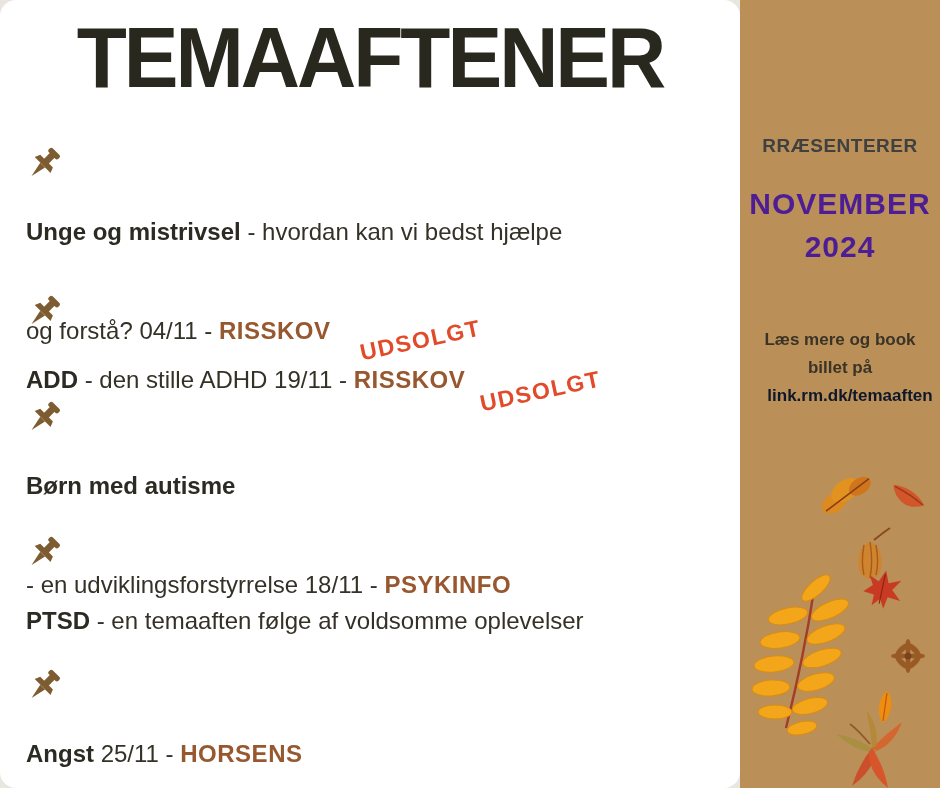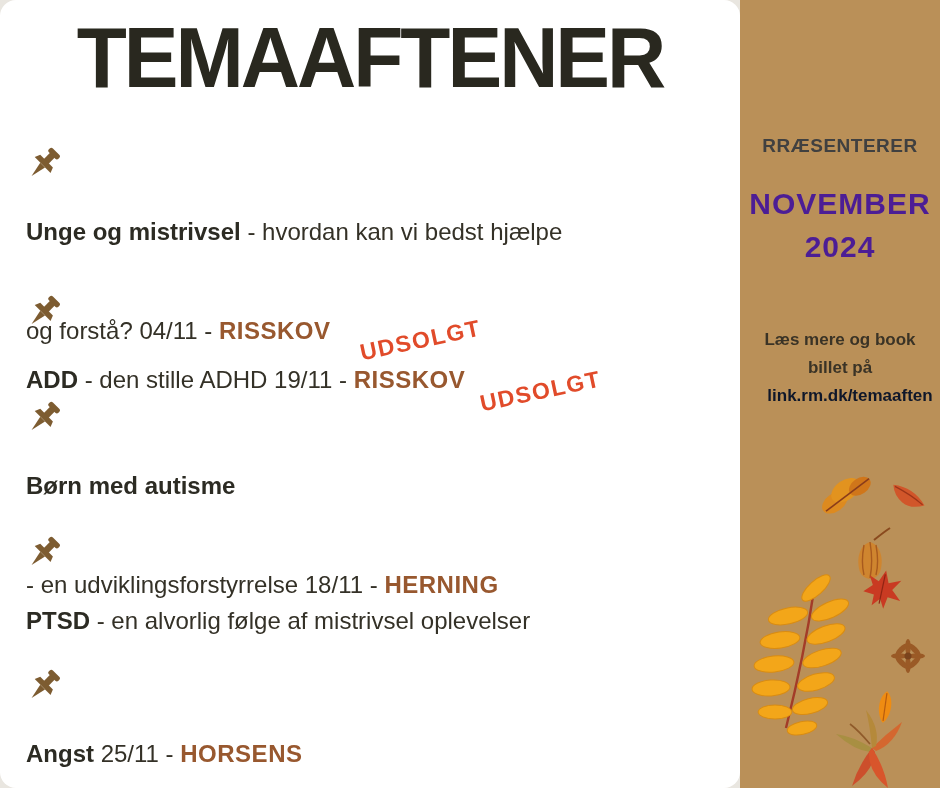--- a/index.html
+++ b/index.html
@@ -157,37 +157,37 @@
           <g transform="translate(17,14) rotate(45) translate(-12,-14)">
             <rect x="6" y="0" width="12" height="5" rx="2"></rect>
             <rect x="9" y="4" width="6" height="9"></rect>
             <path d="M4 12 L20 12 L22 17 L2 17 Z"></path>
             <path d="M9 17 L15 17 L12 31 Z"></path>
           </g>
         </svg>
       </span>
       <div class="lines">
         <div><b>Børn med autisme</b></div>
-        <div><span>- en udviklingsforstyrrelse 18/11 - </span><span class="loc">HERNING</span></div>
+        <div><span>- en udviklingsforstyrrelse 18/11 - </span><span class="loc">PSYKINFO</span></div>
       </div>
     </div>
 
     <div class="event" style="top:538px">
       <span class="pin">
         <svg width="38" height="38" viewBox="0 0 34 34" fill="#7d5c31">
           <g transform="translate(17,14) rotate(45) translate(-12,-14)">
             <rect x="6" y="0" width="12" height="5" rx="2"></rect>
             <rect x="9" y="4" width="6" height="9"></rect>
             <path d="M4 12 L20 12 L22 17 L2 17 Z"></path>
             <path d="M9 17 L15 17 L12 31 Z"></path>
           </g>
         </svg>
       </span>
       <div class="lines">
-        <div><b>PTSD</b><span> - en alvorlig følge af mistrivsel oplevelser</span></div>
+        <div><b>PTSD</b><span> - en temaaften følge af voldsomme oplevelser</span></div>
       </div>
     </div>
 
     <div class="event" style="top:671px">
       <span class="pin">
         <svg width="38" height="38" viewBox="0 0 34 34" fill="#7d5c31">
           <g transform="translate(17,14) rotate(45) translate(-12,-14)">
             <rect x="6" y="0" width="12" height="5" rx="2"></rect>
             <rect x="9" y="4" width="6" height="9"></rect>
             <path d="M4 12 L20 12 L22 17 L2 17 Z"></path>

